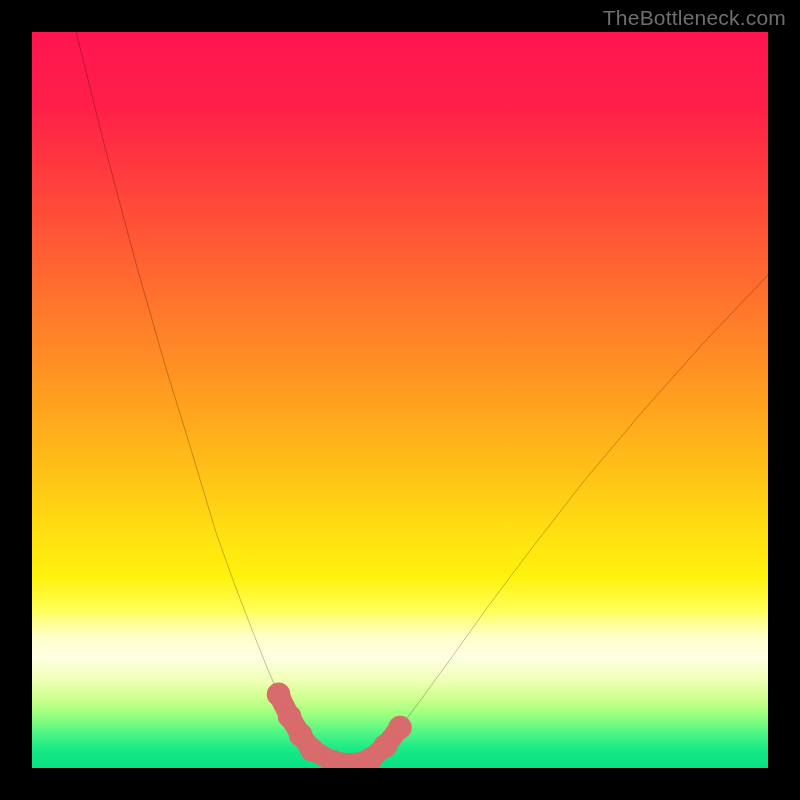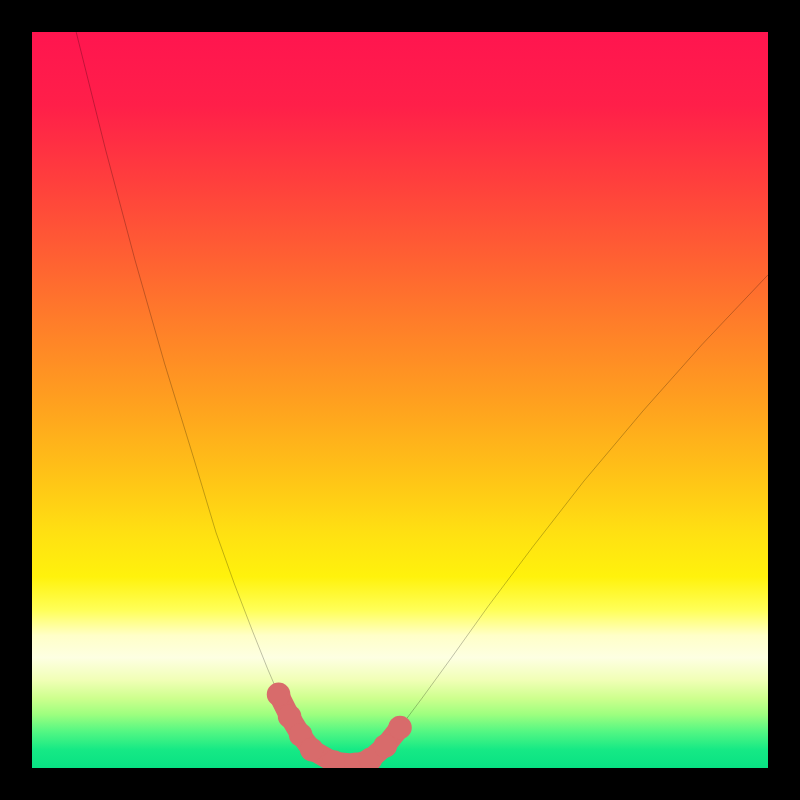--- a/index.html
+++ b/index.html
@@ -91,13 +91,14 @@
           <circle cx="36.50" cy="95.50" r="1.6" fill="#d86b6b"></circle>
           <circle cx="38.00" cy="97.50" r="1.6" fill="#d86b6b"></circle>
           <circle cx="41.00" cy="99.20" r="1.6" fill="#d86b6b"></circle>
           <circle cx="44.00" cy="99.50" r="1.6" fill="#d86b6b"></circle>
           <circle cx="46.00" cy="98.80" r="1.6" fill="#d86b6b"></circle>
           <circle cx="48.00" cy="97.00" r="1.6" fill="#d86b6b"></circle>
           <circle cx="50.00" cy="94.50" r="1.6" fill="#d86b6b"></circle>
         </g>
     </svg>
   </div>
+  <div class="watermark">TheBottleneck.com</div>
 </div>
 
 </body></html>

